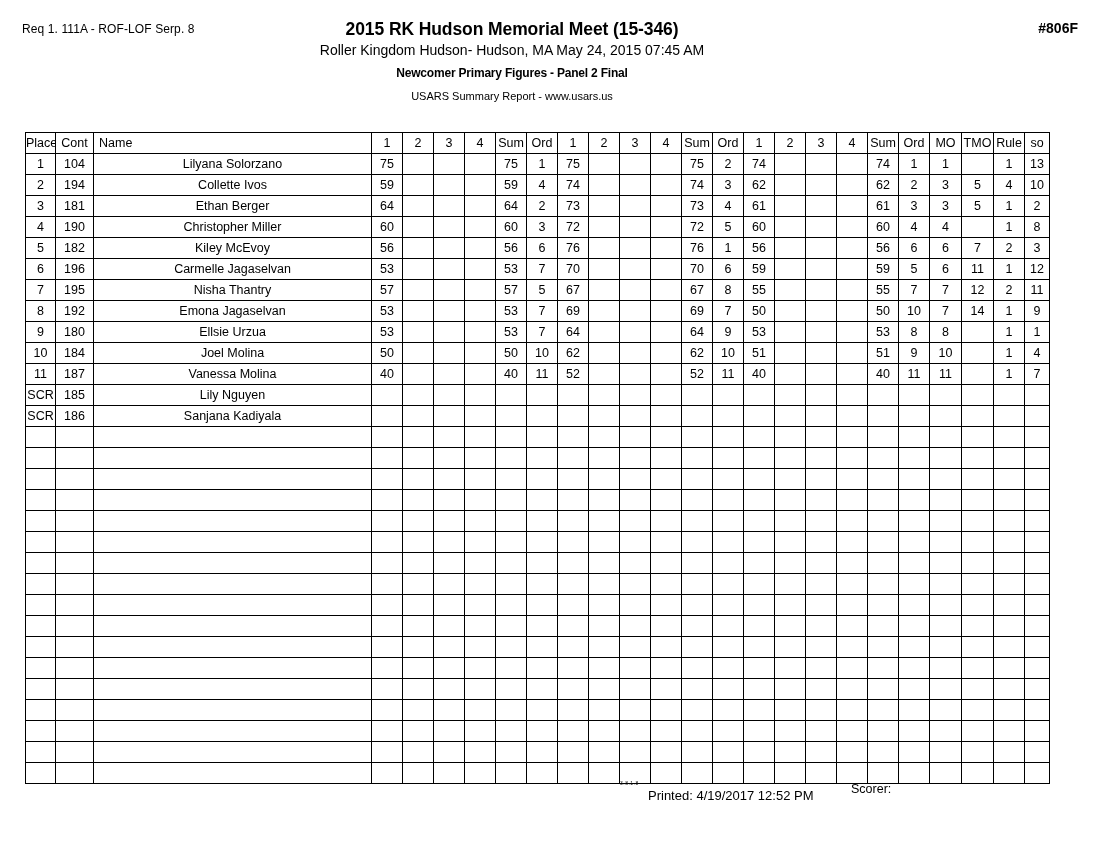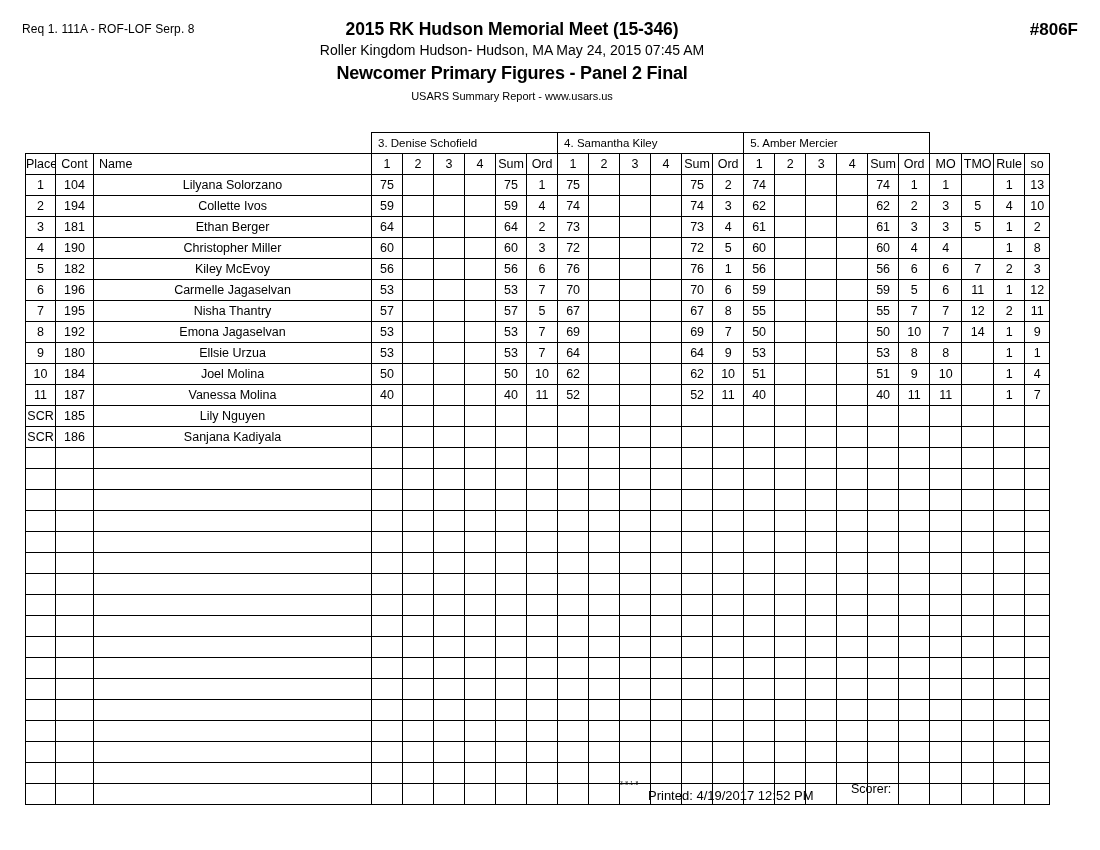--- a/index.html
+++ b/index.html
@@ -2,25 +2,25 @@
 <html><head>
 <meta charset="utf-8">
 <style>
   html,body{margin:0;padding:0;}
   body{
     width:1100px;height:850px;background:#fff;
     font-family:"Liberation Sans", sans-serif;
     color:#000;position:relative;overflow:hidden;
   }
   .req{position:absolute;left:22px;top:22px;font-size:12px;letter-spacing:.1px;}
-  .code{position:absolute;right:22px;top:20px;font-size:17px;font-weight:bold;}
+  .code{position:absolute;right:22px;top:20px;font-size:14px;font-weight:bold;}
   .titles{position:absolute;left:0;top:18px;width:1024px;text-align:center;}
   .t1{font-size:17.5px;font-weight:bold;line-height:22px;letter-spacing:-.1px;}
   .t2{font-size:14px;font-weight:normal;line-height:21px;}
-  .t3{font-size:18px;font-weight:bold;line-height:24px;letter-spacing:-.2px;}
+  .t3{font-size:12px;font-weight:bold;line-height:24px;letter-spacing:-.2px;}
   .t4{font-size:11px;font-weight:normal;line-height:22px;}
 
   .sheet{position:absolute;left:25px;top:132px;width:1009px;}
 
   table.grid{border-collapse:collapse;table-layout:fixed;width:1009px;}
   table.grid td,table.grid th{
     border:1px solid #000;padding:0;margin:0;
     font-weight:normal;font-size:12.5px;
     height:20px;line-height:20px;vertical-align:middle;
     background:#fff;overflow:hidden;white-space:nowrap;
@@ -88,27 +88,20 @@
         <col style="width:31px">
         <col style="width:31px">
         <col style="width:31px">
         <col style="width:31px">
       <col style="width:32px">
         <col style="width:32px">
         <col style="width:31px">
         <col style="width:25px">
     </colgroup>
     <tbody id="tbody">
-        <tr class="band">
-          <td class="gap" colspan="3"></td>
-          <td class="jbox" colspan="6">3.  Denise Schofield</td>
-          <td class="jbox" colspan="6">4.  Samantha Kiley</td>
-          <td class="jbox" colspan="6">5.  Amber Mercier</td>
-          <td class="gap" colspan="4"></td>
-        </tr>
         <tr class="hdr outerTop">
           <td class="c edgeL">Place</td>
           <td class="c">Cont</td>
           <td class="lft">Name</td>
           <td class="c tkL">1</td>
           <td class="c">2</td>
           <td class="c">3</td>
           <td class="c">4</td>
           <td class="c">Sum</td>
           <td class="c tkL tkR">Ord</td>

